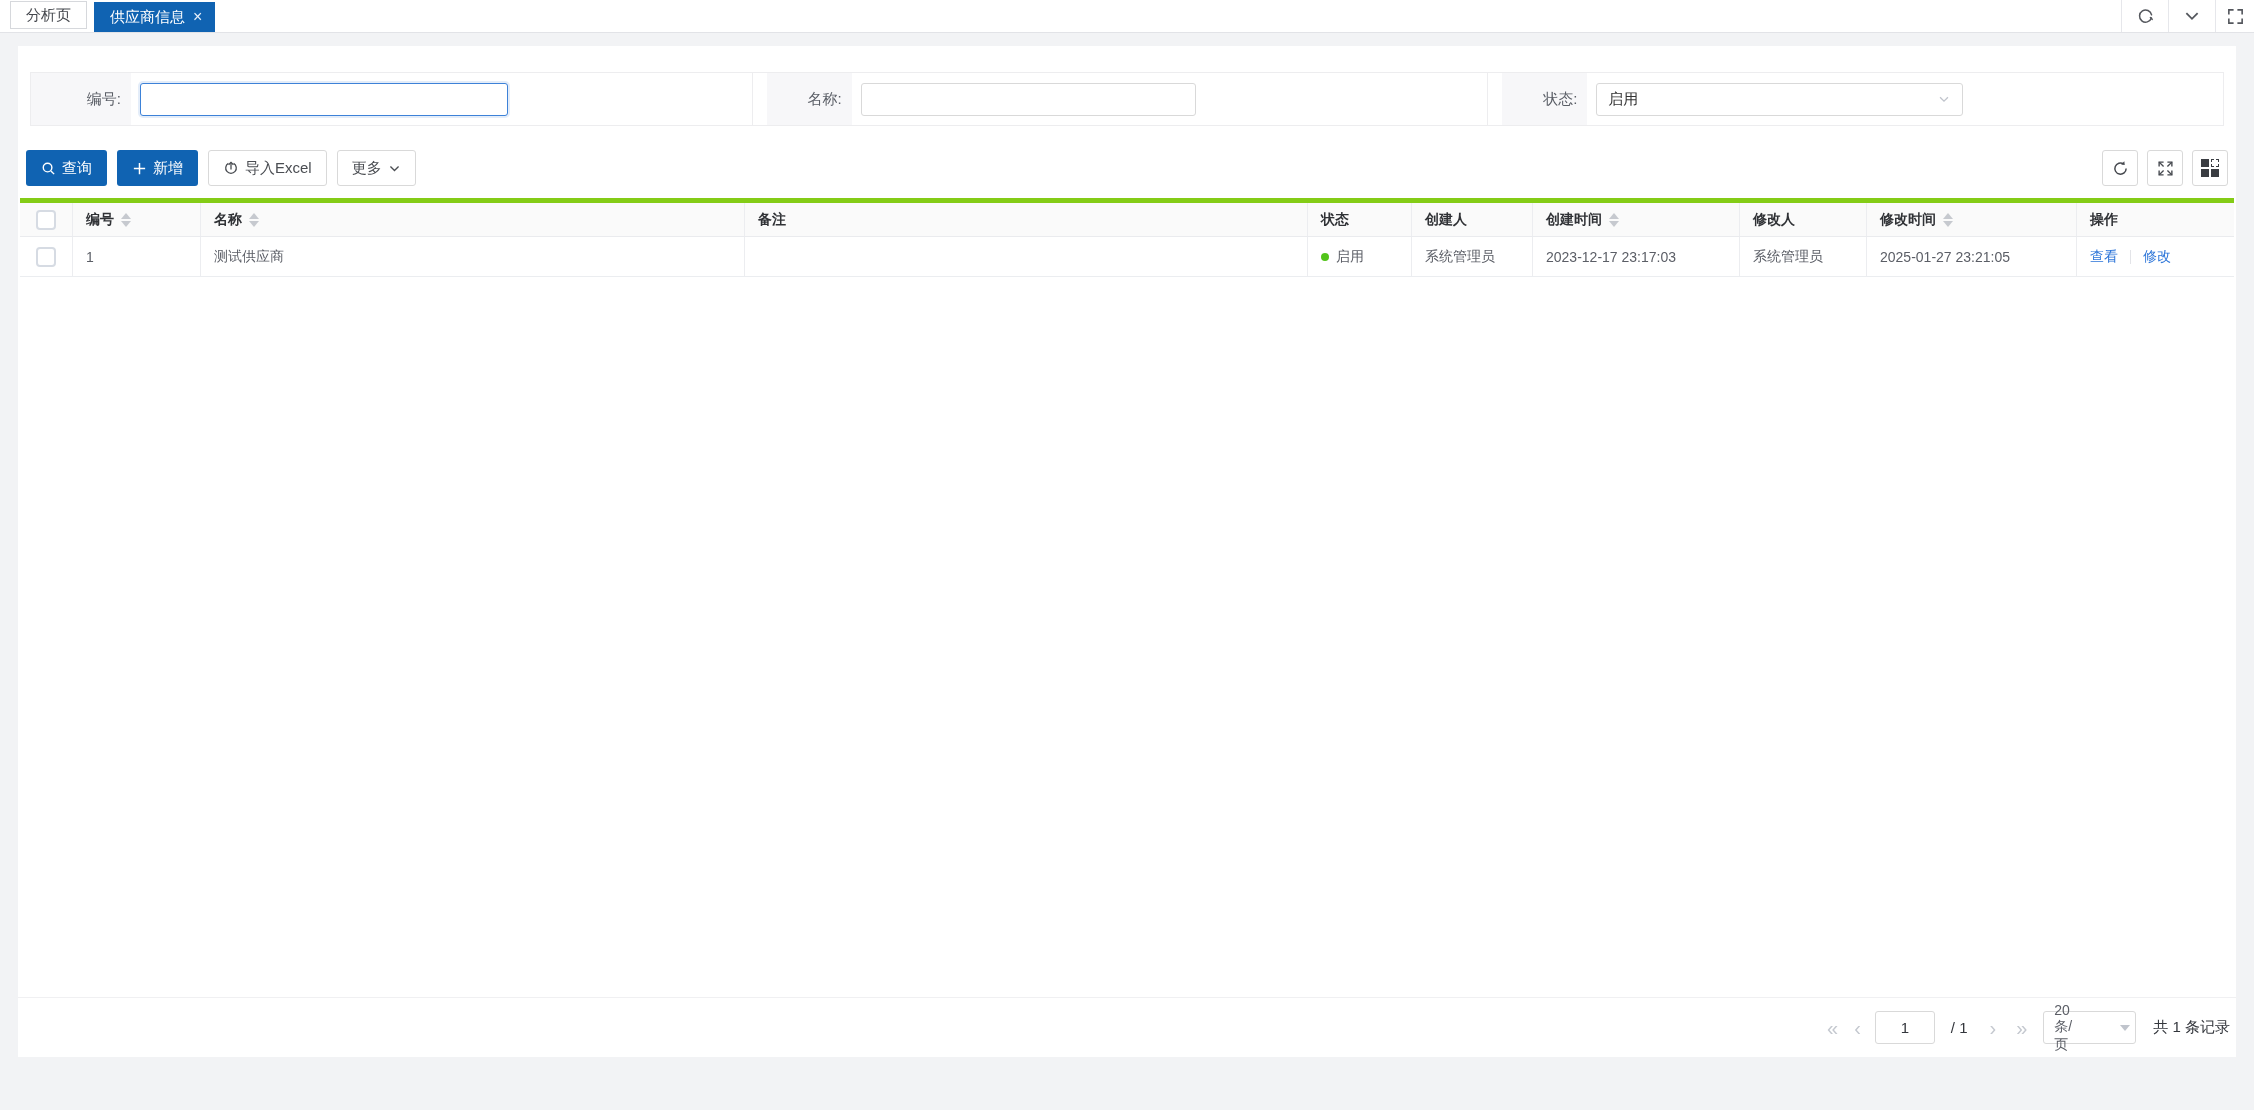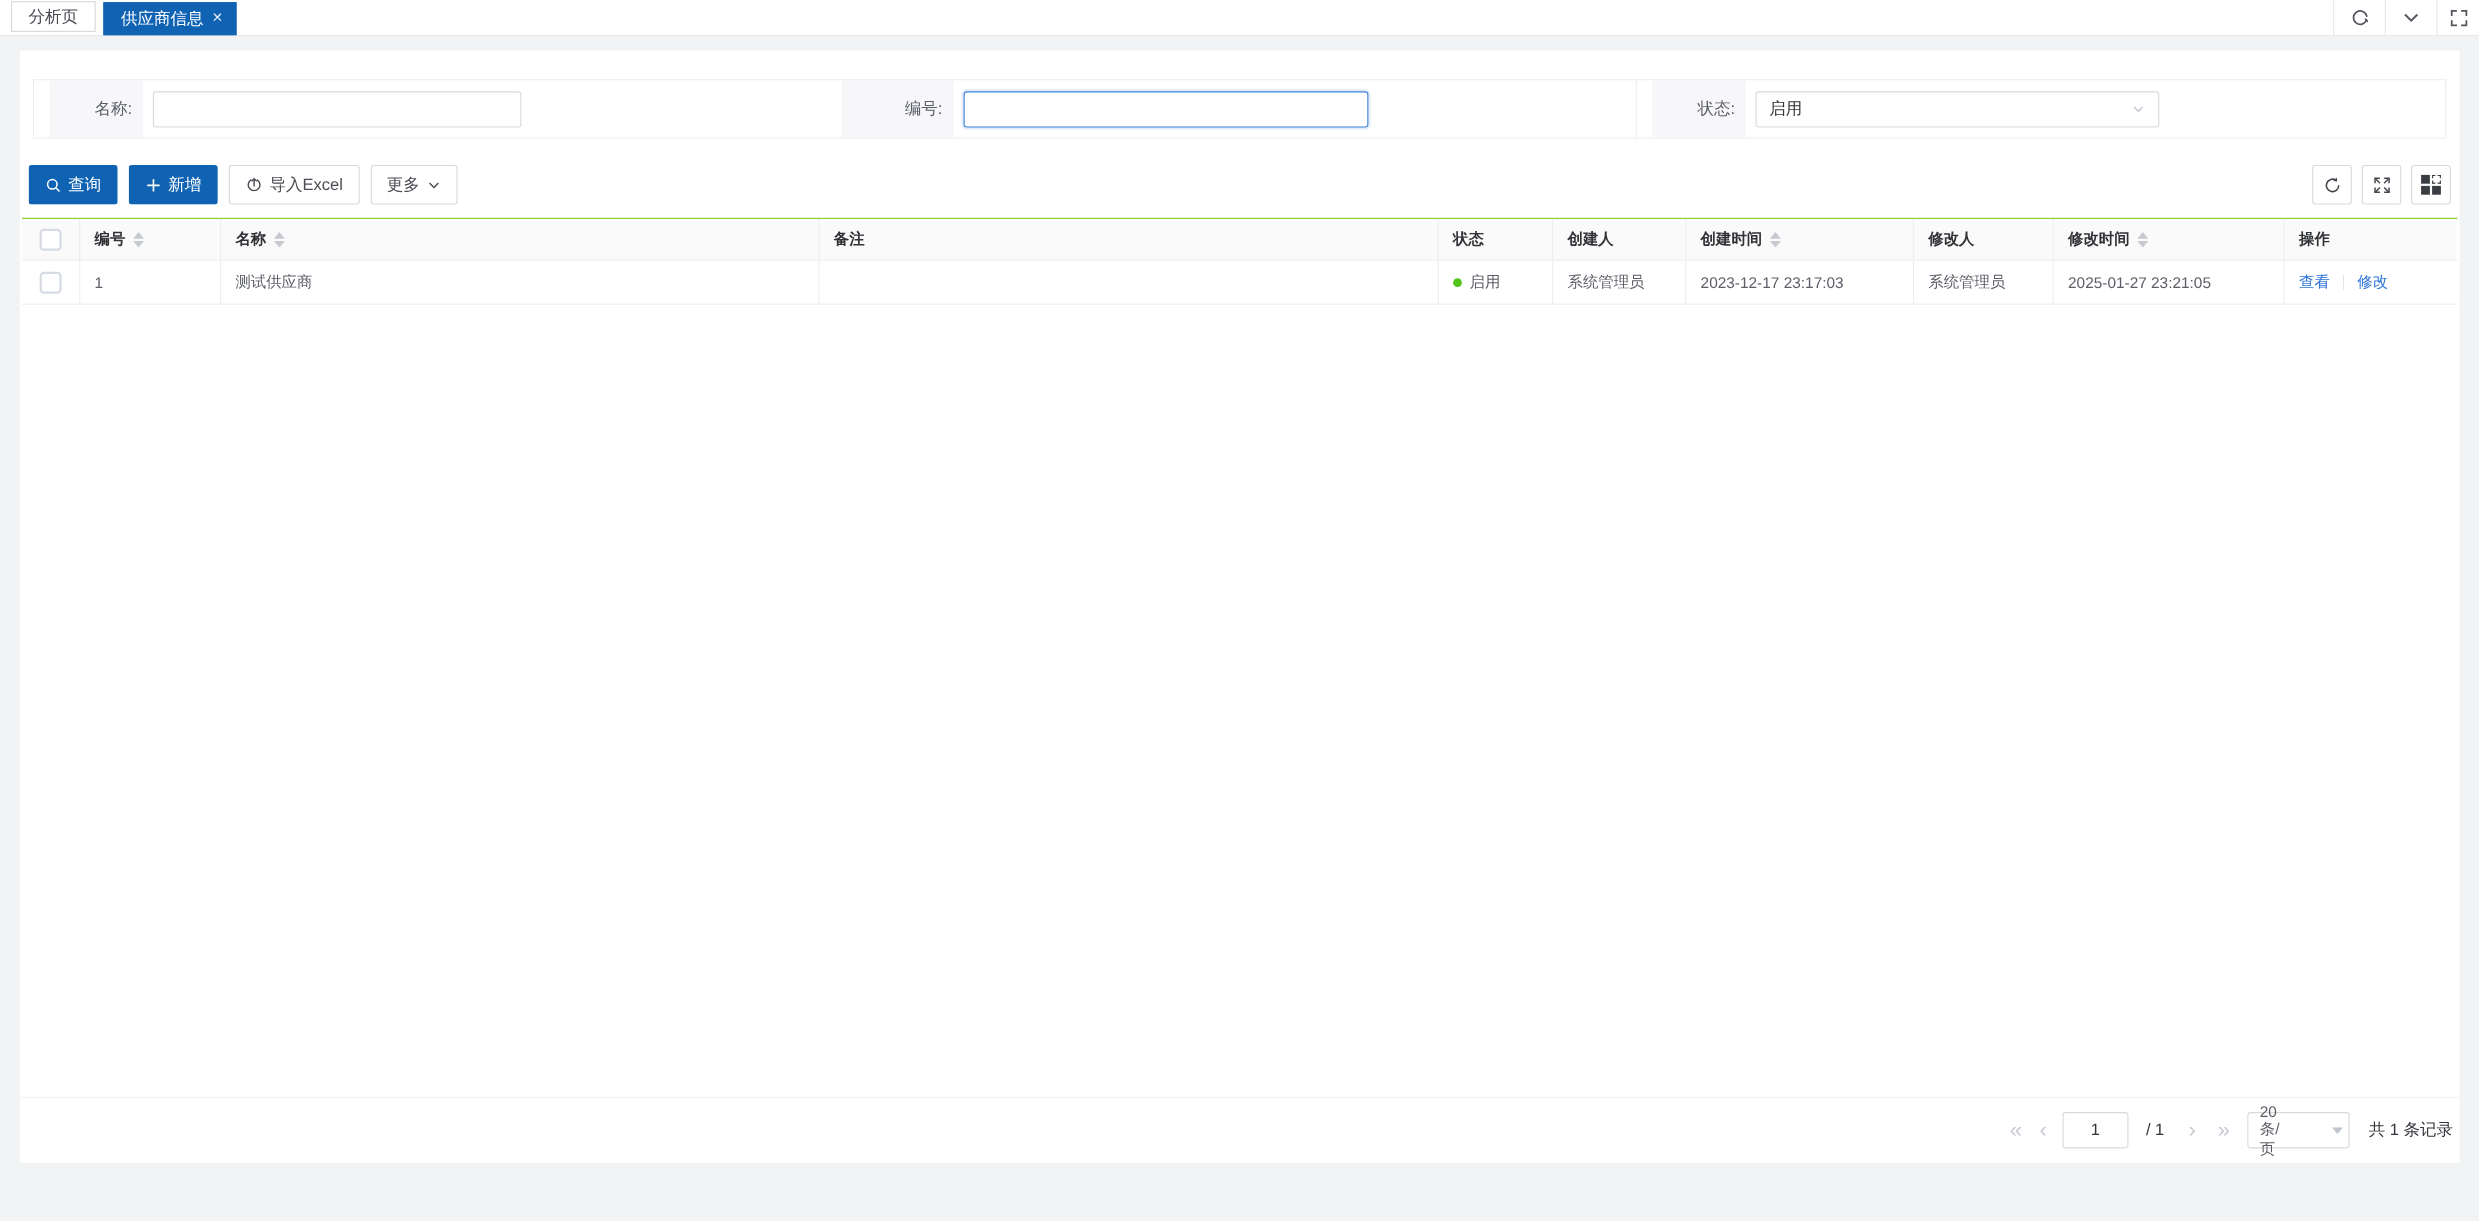--- a/index.html
+++ b/index.html
@@ -53,21 +53,21 @@
   .icon-btn { width:36px; height:36px; border:1px solid #d9d9d9; border-radius:3px; background:#fff;
               display:flex; align-items:center; justify-content:center; color:#46494f; cursor:pointer; }
   .colset { display:grid; grid-template-columns:8px 8px; grid-gap:2px; }
   .colset i { width:8px; height:8px; display:block; }
   .colset i.f { background:#3a3d42; }
   .colset i.o { border:1px dashed #3a3d42; background:#fff; }
 
   
   .table { margin:12px 2px 0; flex:0 0 auto; }
   .tr { display:flex; width:2214px; }
-  .tr.head { height:39px; background:#fafafa; border-top:1px solid #84cc16; border-bottom:1px solid #eaebee; }
+  .tr.head { height:39px; background:#fafafa; border-top:5px solid #84cc16; border-bottom:1px solid #eaebee; }
   .tr.body { height:40px; background:#fff; border-bottom:1px solid #ebedf0; }
   .cell { display:flex; align-items:center; padding:0 13px; border-right:1px solid #ecedf0;
           overflow:hidden; white-space:nowrap; font-size:14px; }
   .cell:last-child { border-right:none; }
   .tr.head .cell { font-weight:bold; color:#303236; }
   .tr.body .cell { color:#5b5e66; }
   .c0{width:53px; justify-content:center; padding:0;} .c1{width:128px;} .c2{width:544px;}
   .c3{width:563px;} .c4{width:104px;} .c5{width:121px;} .c6{width:207px;}
   .c7{width:127px;} .c8{width:210px;} .c9{flex:1;}
   .cb { width:20px; height:20px; border:2px solid #d6dbe3; border-radius:4px; background:#fff; cursor:pointer; }
@@ -130,27 +130,27 @@
           <path d="M17 12v5h-5"></path>
           <path d="M8 17H3v-5"></path>
       </svg>
     </div>
   </div>
 </div>
 
 <div class="card">
 
   <div class="search-bar">
+    <div class="sf-group">
+      <div class="sf-label">编号:</div>
+      <input class="sf-input focused" type="text" value="" style="">
+    </div>
     <div class="sf-group pad">
       <div class="sf-label">名称:</div>
       <input class="sf-input w2" type="text" value="" style="">
-    </div>
-    <div class="sf-group">
-      <div class="sf-label">编号:</div>
-      <input class="sf-input focused" type="text" value="" style="">
     </div>
     <div class="sf-group pad">
       <div class="sf-label">状态:</div>
       <div class="sf-select">
         <span>启用</span>
         <span class="sel-caret">
           <svg width="14" height="14" viewBox="0 0 16 16" fill="none" stroke="currentColor" stroke-width="1.5">
             <path d="M3.5 6l4.5 4.5L12.5 6"></path>
           </svg>
         </span>

